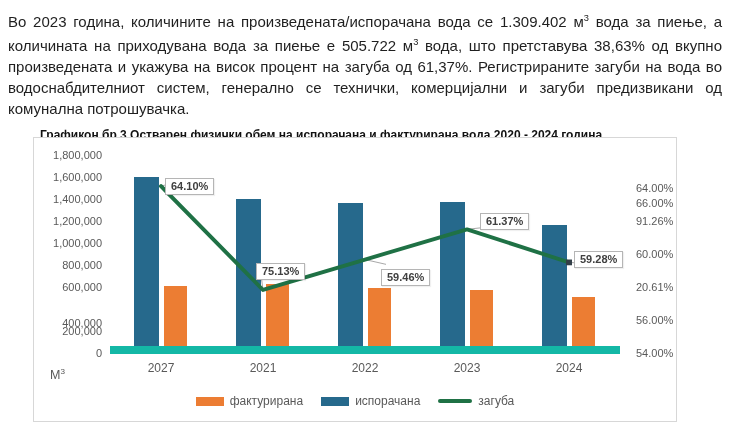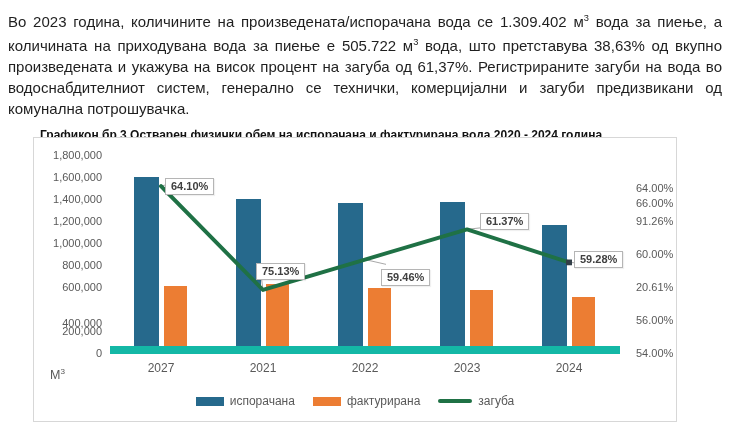--- a/index.html
+++ b/index.html
@@ -127,25 +127,25 @@
   <div class="xlabels">
       <div class="xlabel" style="left: 51px;">2027</div>
       <div class="xlabel" style="left: 153px;">2021</div>
       <div class="xlabel" style="left: 255px;">2022</div>
       <div class="xlabel" style="left: 357px;">2023</div>
       <div class="xlabel" style="left: 459px;">2024</div>
     </div>
   <div class="unit"><span>М</span><sup>3</sup></div>
   <div class="legend">
       <div class="legend-item">
+        <div class="swatch-bar" style="background: rgb(236, 125, 51);"></div>
+        <div class="legend-label">фактурирана</div>
+      </div>
+      <div class="legend-item">
         <div class="swatch-bar" style="background: rgb(38, 105, 140);"></div>
         <div class="legend-label">испорачана</div>
-      </div>
-      <div class="legend-item">
-        <div class="swatch-bar" style="background: rgb(236, 125, 51);"></div>
-        <div class="legend-label">фактурирана</div>
       </div>
       <div class="legend-item">
         <div class="swatch-line" style="background: rgb(31, 113, 69);"></div>
         <div class="legend-label">загуба</div>
       </div>
     </div>
 </div>
 
 </body></html>

